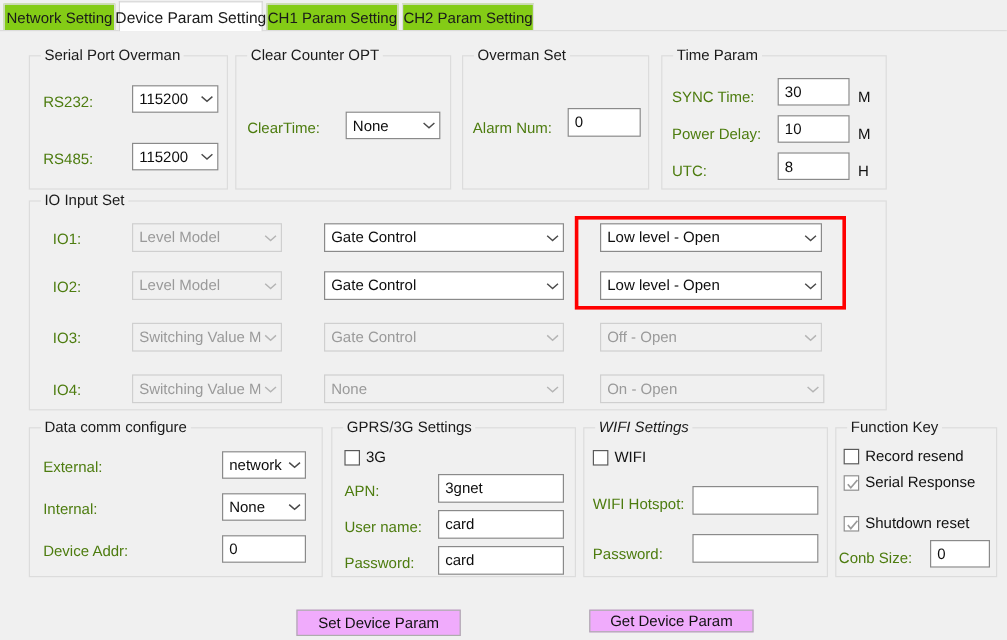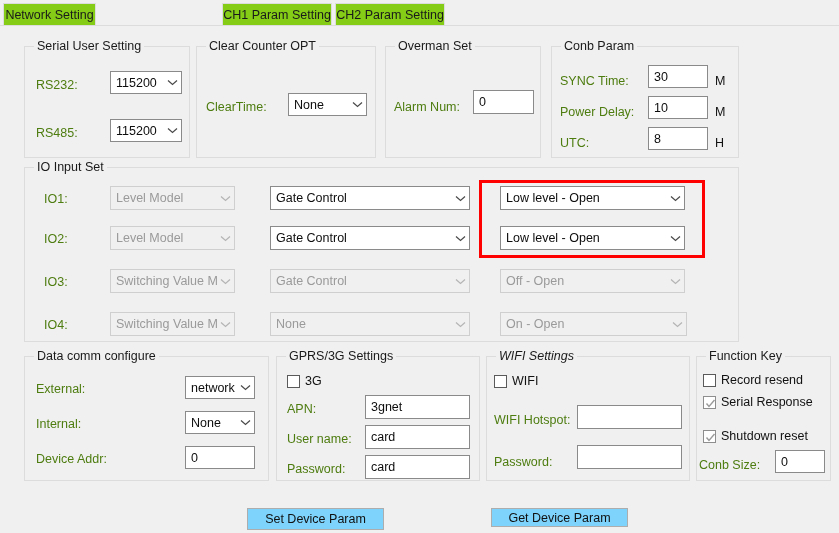--- a/index.html
+++ b/index.html
@@ -157,21 +157,21 @@
     margin-left: 5px;
     font-size: 12.5px;
     color: #111;
   }
 
   
   .btn {
     position: absolute;
     box-sizing: border-box;
     border: 1px solid #adadad;
-    background: #7dd3fc;
+    background: #f0abfc;
     font-size: 12.5px;
     color: #111;
     display: flex;
     align-items: center;
     justify-content: center;
     white-space: nowrap;
   }
 
   
   .highlight {
@@ -187,26 +187,27 @@
     font-size: 12.5px;
     color: #111;
   }
 </style>
 </head>
 <body>
 
 <div class="tabstrip">
   <div class="tabstrip-line"></div>
   <div class="tab" style="left:3px; width:93px;">Network Setting</div>
+  <div class="tab active" style="left:99px; width:120px;">Device Param Setting</div>
   <div class="tab" style="left:222px; width:110px;">CH1 Param Setting</div>
   <div class="tab" style="left:335px; width:110px;">CH2 Param Setting</div>
 </div>
 
 <div class="group" style="left:24px; top:46px; width:166px; height:112px;">
-  <span class="legend">Serial User Setting</span>
+  <span class="legend">Serial Port Overman</span>
 </div>
 <div class="lbl" style="left:36px; top:78px;">RS232:</div>
 <div class="combo" style="left:110px; top:71px; width:72px; height:23px;">
   <span class="ctext">115200</span>
   <span class="arrow">
     <svg width="11" height="7" viewBox="0 0 11 7">
         <path d="M1 1.5 L5.5 5.5 L10 1.5" fill="none" stroke-width="1.2"></path>
       </svg>
   </span>
 </div>
@@ -233,21 +234,21 @@
   </span>
 </div>
 
 <div class="group" style="left:385px; top:46px; width:156px; height:112px;">
   <span class="legend">Overman Set</span>
 </div>
 <div class="lbl" style="left:394px; top:100px;">Alarm Num:</div>
 <div class="tbox" style="left:473px; top:90px; width:61px; height:24px;">0</div>
 
 <div class="group" style="left:551px; top:46px; width:188px; height:112px;">
-  <span class="legend">Conb Param</span>
+  <span class="legend">Time Param</span>
 </div>
 <div class="lbl" style="left:560px; top:74px;">SYNC Time:</div>
 <div class="tbox" style="left:648px; top:65px; width:60px; height:23px;">30</div>
 <div class="unit" style="left:715px; top:74px;">M</div>
 
 <div class="lbl" style="left:560px; top:105px;">Power Delay:</div>
 <div class="tbox" style="left:648px; top:96px; width:60px; height:23px;">10</div>
 <div class="unit" style="left:715px; top:105px;">M</div>
 
 <div class="lbl" style="left:560px; top:136px;">UTC:</div>

